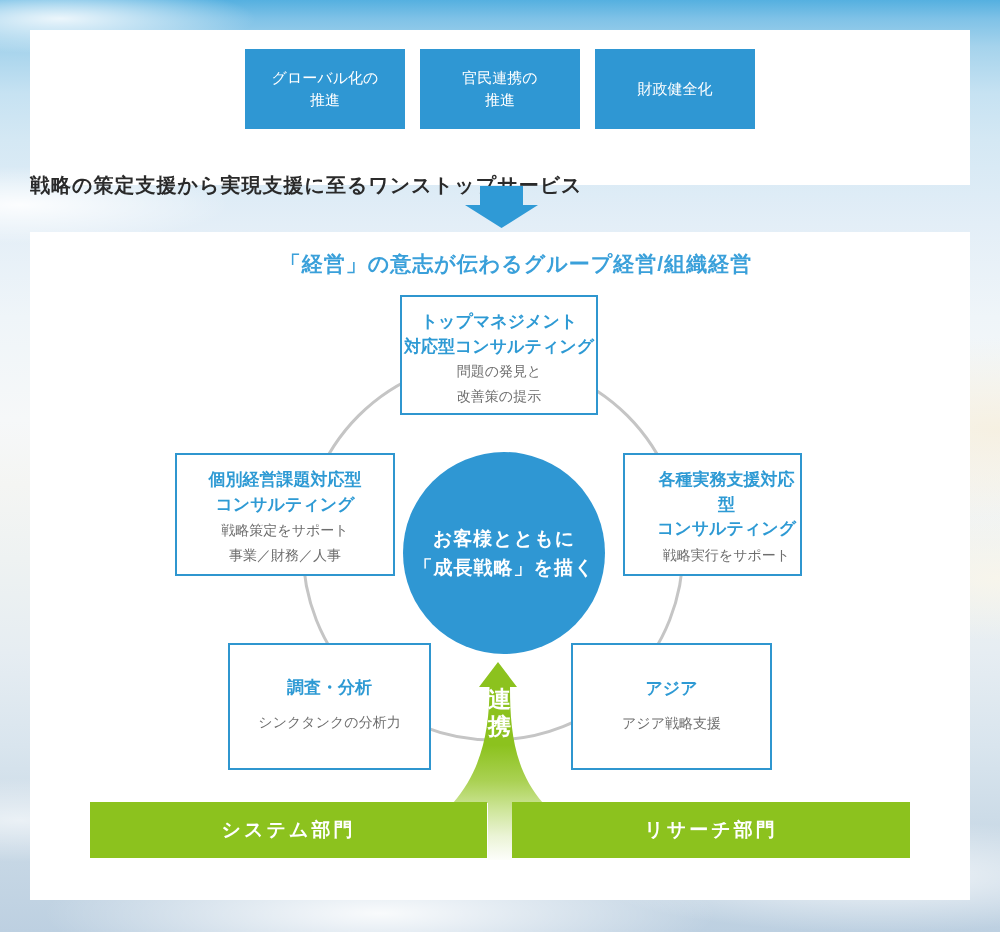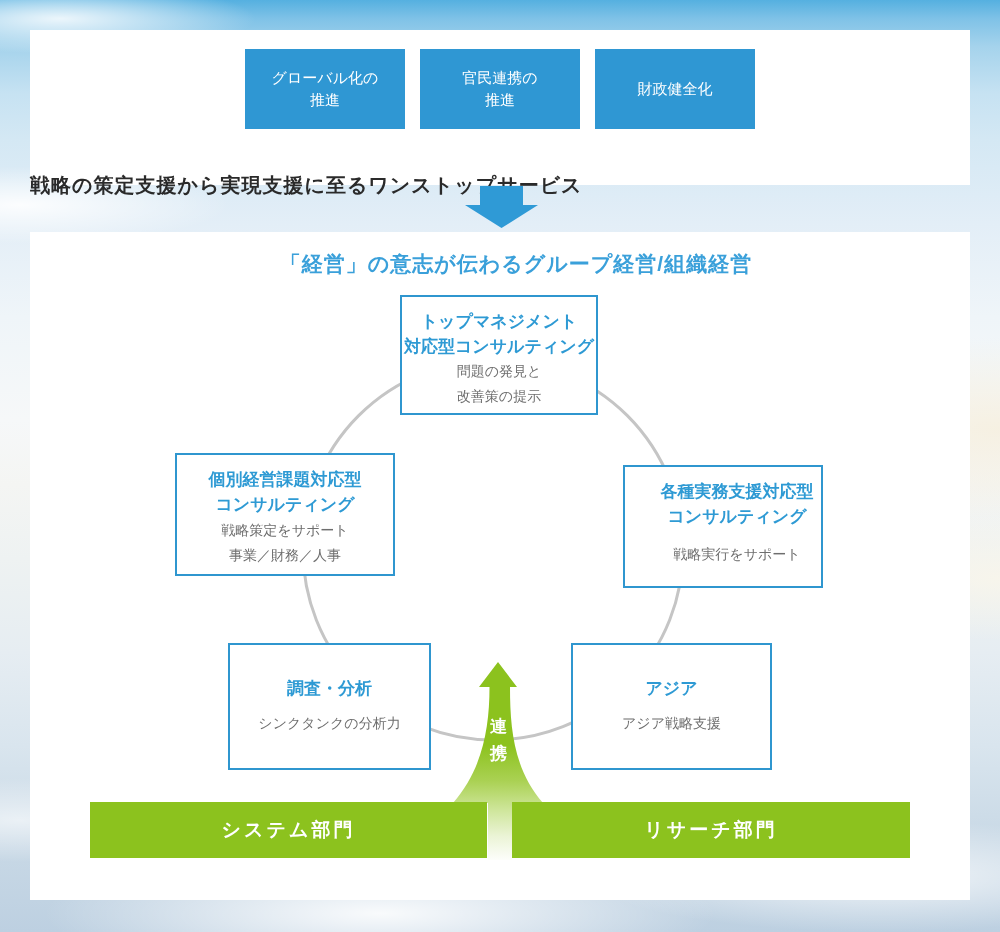--- a/index.html
+++ b/index.html
@@ -49,35 +49,35 @@
   .node-title{
     color:var(--node-title);font-size:17px;font-weight:bold;line-height:1.45;
     white-space:pre-line;margin-top:13px;
   }
   .node-desc{
     color:var(--gray-text);font-size:14px;line-height:1.75;white-space:pre-line;
   }
   .desc-wrap{flex:1;display:flex;align-items:center;justify-content:center;padding-bottom:6px;}
   .node-top{left:370px;top:63px;width:198px;height:120px;}
   .node-left{left:145px;top:221px;width:220px;height:123px;}
-  .node-right{left:593px;top:233px;width:200px;height:123px;padding-left:28px;}
+  .node-right{left:593px;top:221px;width:179px;height:123px;padding-left:28px;}
   .node-centered{justify-content:center;}
   .node-centered .node-title{margin-top:0;}
   .node-centered .node-desc{margin-top:9px;}
-  .node-bl{left:198px;top:411px;width:203px;height:127px;}
+  .node-bl{left:198px;top:411px;width:203px;height:127px;font-family:Liberation Mono, monospace;}
   .node-br{left:541px;top:411px;width:201px;height:127px;}
   .center-circle{
     position:absolute;left:373px;top:220px;width:202px;height:202px;border-radius:50%;
     background:var(--blue-box);color:#fff;display:flex;align-items:center;justify-content:center;
     text-align:center;font-size:19px;font-weight:bold;line-height:1.55;letter-spacing:1px;
     white-space:pre-line;
   }
   .link-label{
-    position:absolute;left:458px;top:481px;width:21px;text-align:center;
-    color:#fff;font-size:17px;font-weight:bold;line-height:27px;word-break:break-all;
+    position:absolute;left:458px;top:454px;width:21px;text-align:center;
+    color:#fff;font-size:23px;font-weight:bold;line-height:27px;word-break:break-all;
   }
   .bar{
     position:absolute;top:570px;height:56px;background:var(--green);color:#fff;
     display:flex;align-items:center;justify-content:center;
     font-size:19px;font-weight:bold;letter-spacing:3px;
   }
   .bar-left{left:60px;width:397px;}
   .bar-right{left:482px;width:398px;}
 </style>
 </head>
@@ -149,20 +149,22 @@
     <div class="node node-bl node-centered">
       <div class="node-title">調査・分析</div>
       <div class="node-desc">シンクタンクの分析力</div>
     </div>
 
     <div class="node node-br node-centered">
       <div class="node-title">アジア</div>
       <div class="node-desc">アジア戦略支援</div>
     </div>
 
+    <div class="center-circle">お客様とともに
+「成長戦略」を描く</div>
 
     <div class="link-label">連携</div>
 
     <div class="bar bar-left">システム部門</div>
     <div class="bar bar-right">リサーチ部門</div>
 
   </section>
 </div>
 
 </body></html>

